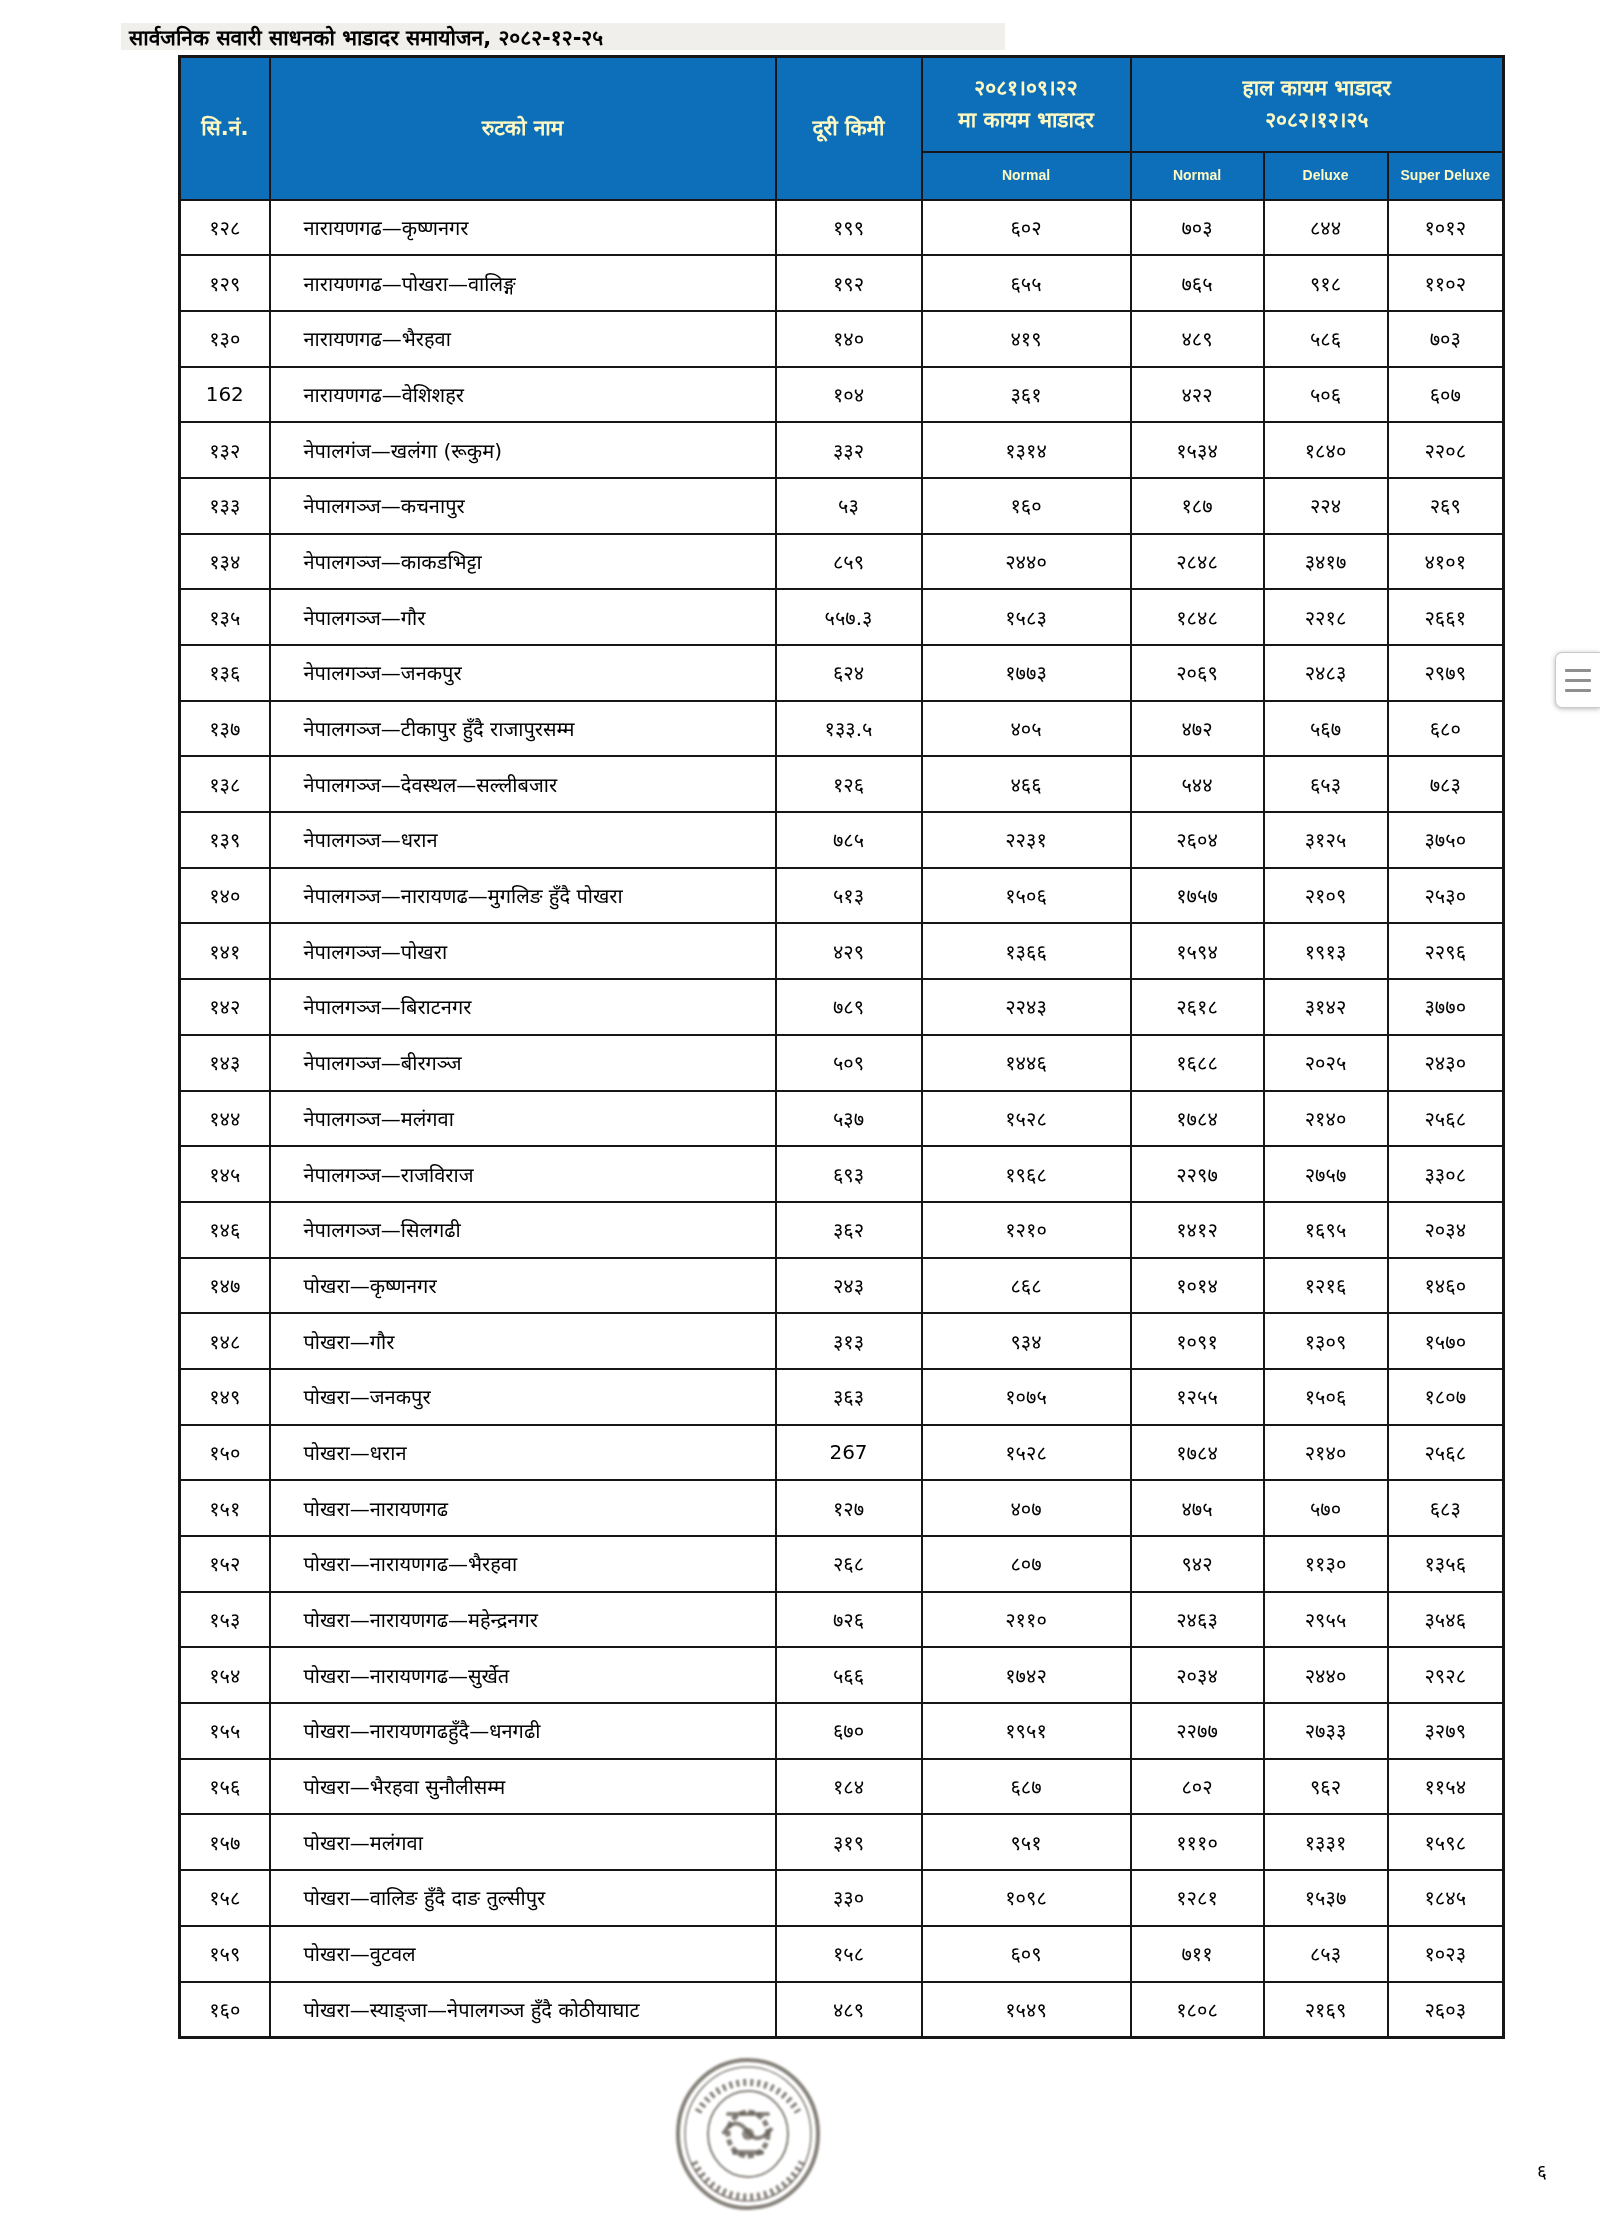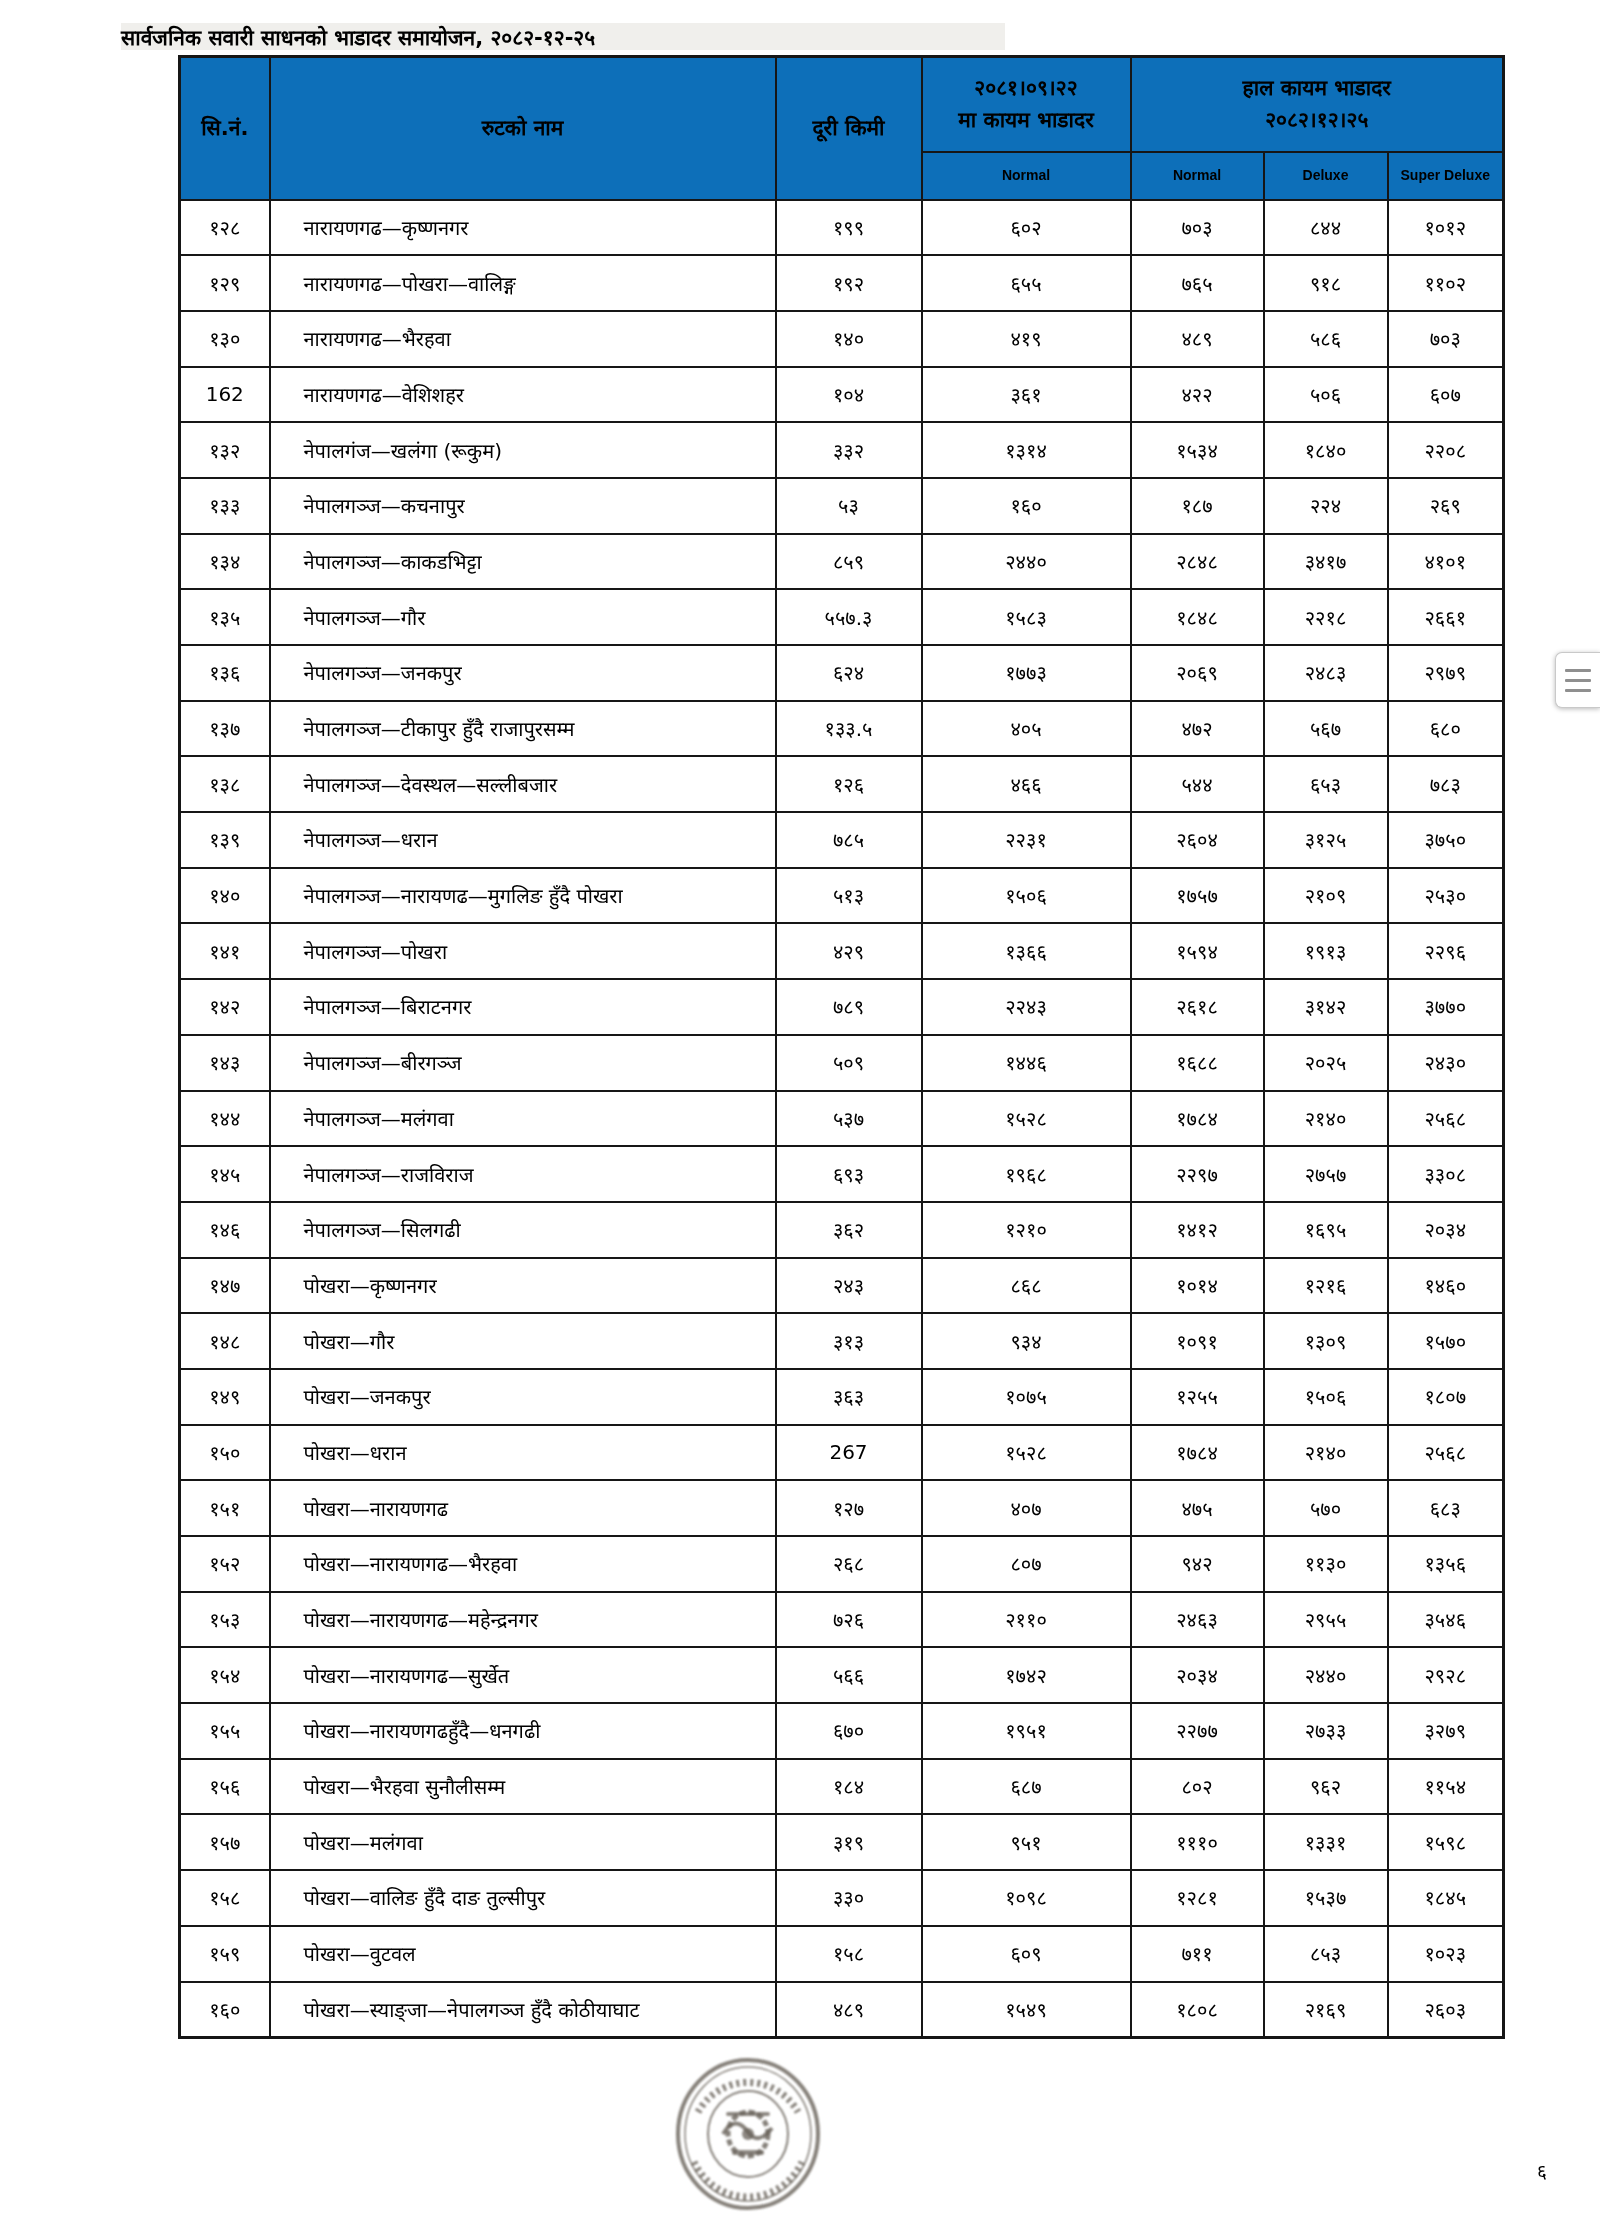--- a/index.html
+++ b/index.html
@@ -8,36 +8,36 @@
     width:1600px; height:2220px; position:relative;
     background:#ffffff;
     font-family:"DejaVu Sans", sans-serif;
     color:#000;
   }
   .title-band {
     position:absolute; left:121px; top:23px; width:884px; height:27px;
     background:#f0efec; display:flex; align-items:center;
   }
   .title-band .title-text {
-    font-size:21px; font-weight:bold; 
+    font-size:21px; font-weight:bold; padding-left:8px;
     font-family:"DejaVu Sans", sans-serif;
     white-space:nowrap;
   }
   table.fare-table {
     position:absolute; left:178px; top:55px; width:1324px;
     border-collapse:collapse; table-layout:fixed;
     border:3px solid #161616;
   }
   .fare-table th, .fare-table td {
     border:2px solid #161616;
     padding:0 6px;
     overflow:hidden;
   }
   .fare-table thead th {
-    background:#0d6fb9; color:#000000; font-weight:bold;
+    background:#0d6fb9; color:#fef9c3; font-weight:bold;
     text-align:center; vertical-align:middle;
   }
   .fare-table thead tr.hrow1 th { height:95px; font-size:21px; line-height:1.55; }
   .fare-table thead tr.hrow2 th { height:48px; font-size:14px; line-height:1.1; font-family:"Liberation Sans", sans-serif; font-weight:bold; }
   .fare-table thead th.small-label { font-size:20px;margin-top:20px; }
   .fare-table tbody td {
     height:55.7px; font-size:20px; background:#ffffff;
     text-align:center; vertical-align:middle;
   }
   .fare-table tbody td.route-cell { text-align:left; padding-left:33px; }

